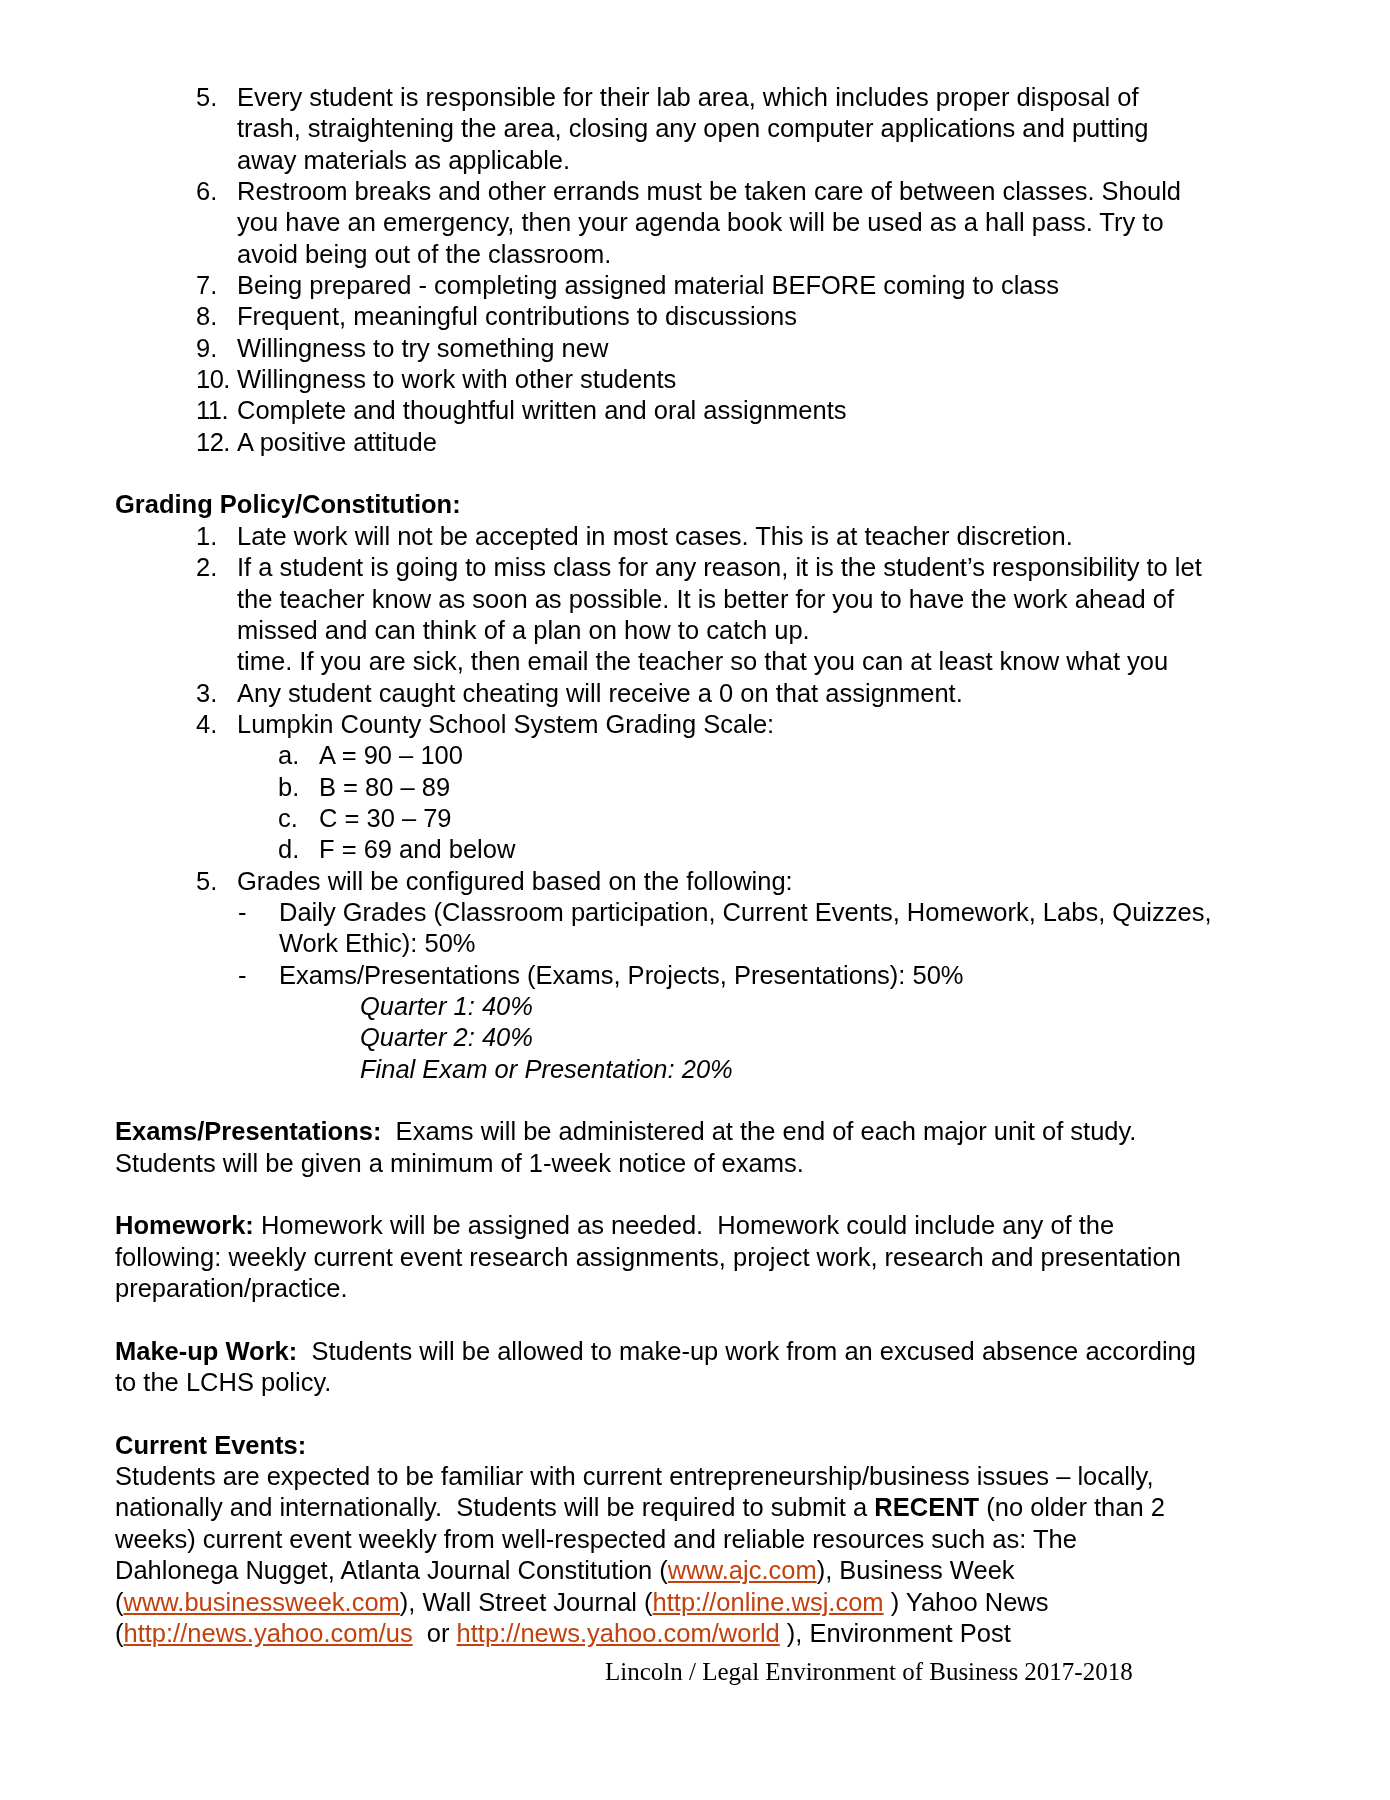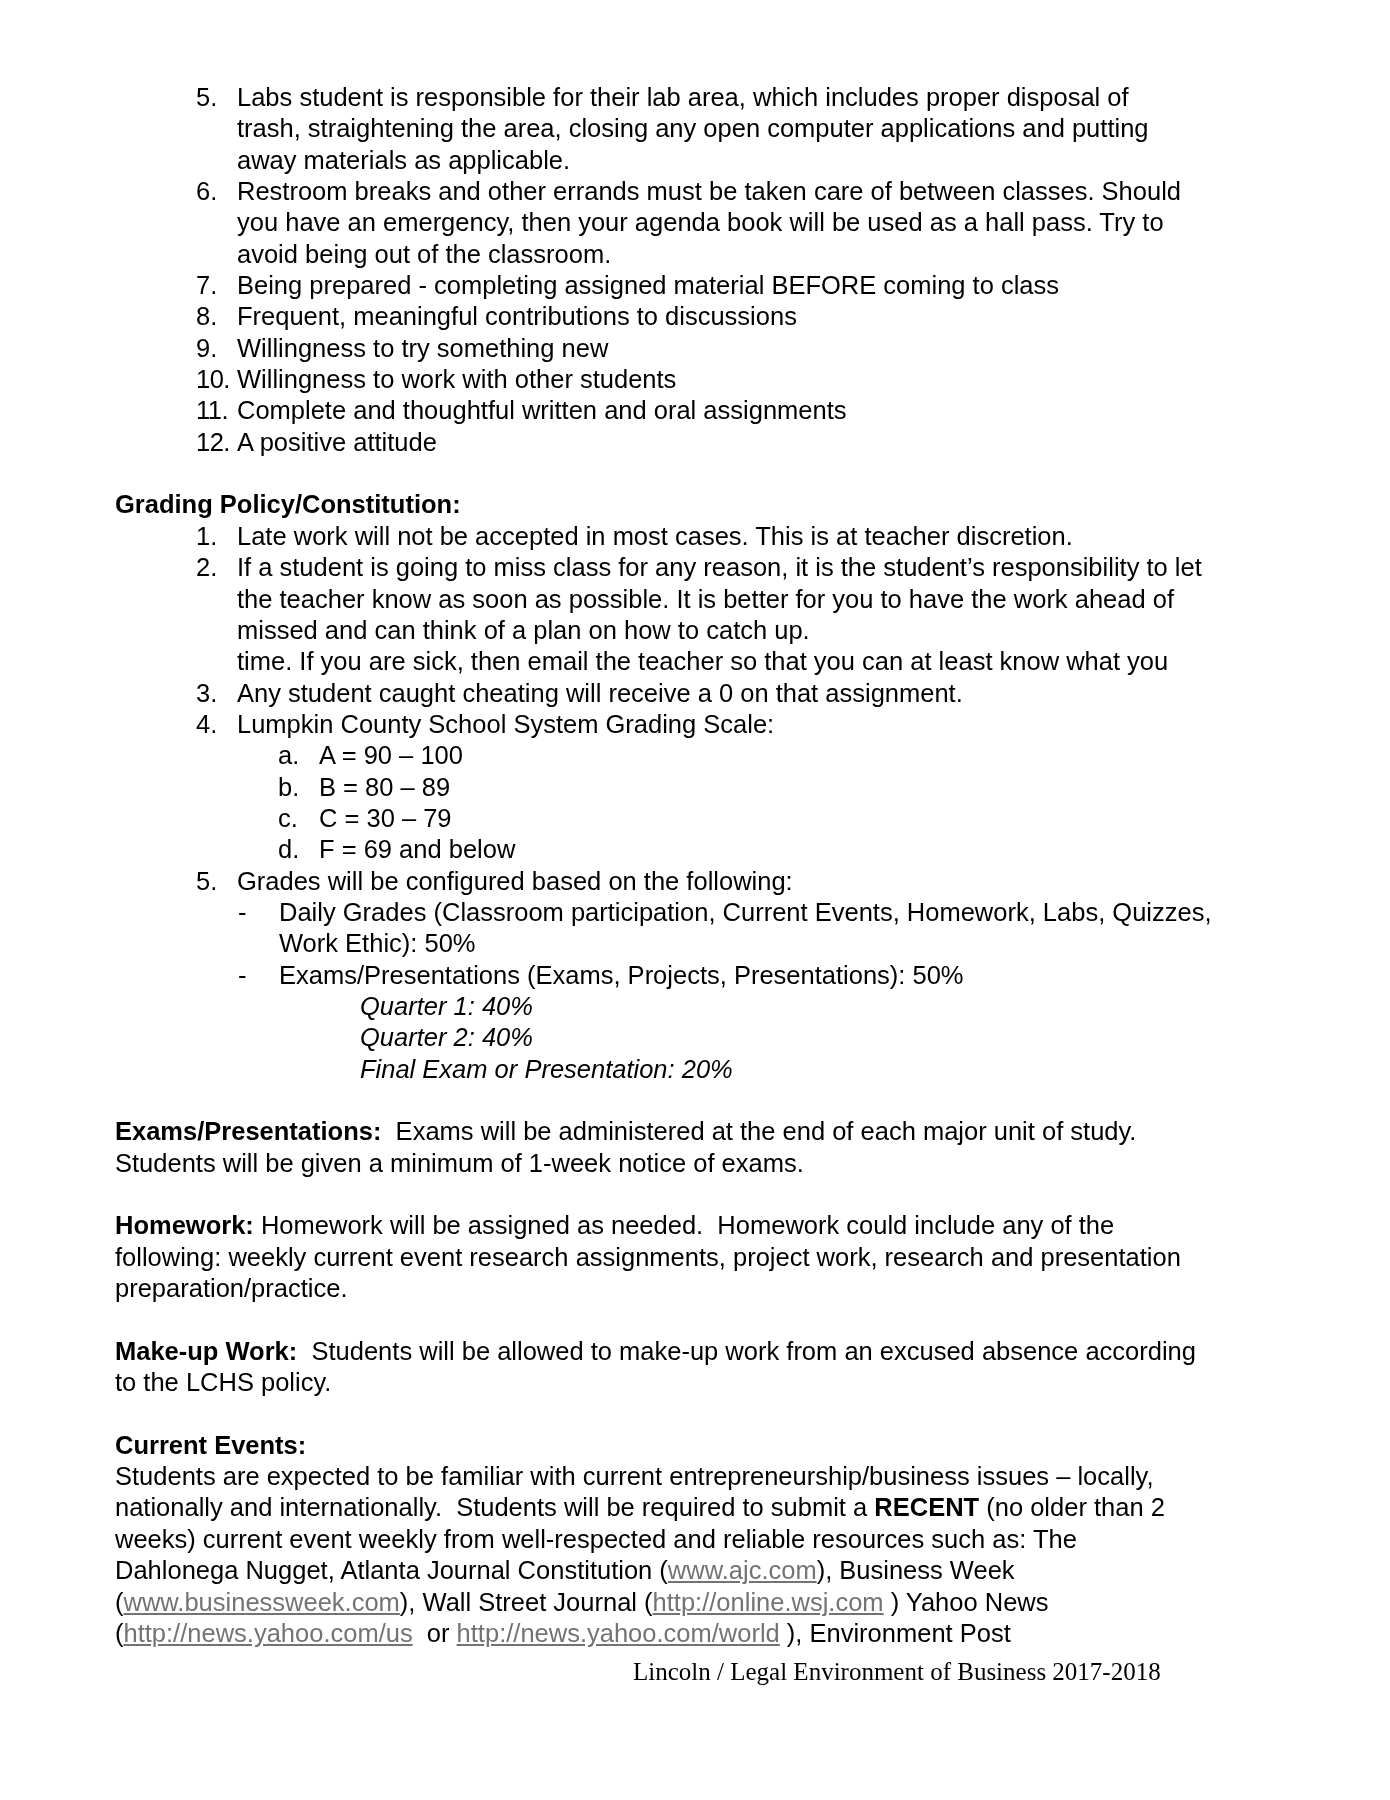--- a/index.html
+++ b/index.html
@@ -15,36 +15,35 @@
   .num { position: absolute; left: 196px; }
   .num.wide { left: 196px; letter-spacing: -0.5px; }
   .txt { position: absolute; left: 237px; }
   .sub-num { position: absolute; left: 278px; }
   .sub-txt { position: absolute; left: 319px; }
   .dash { position: absolute; left: 238px; }
   .bul-txt { position: absolute; left: 279px; }
   .q-txt { position: absolute; left: 360px; font-style: italic; }
   .para { position: absolute; left: 115px; }
   b { font-weight: bold; }
-  a { color: #737373; text-decoration: underline; }
+  a { color: #c2410c; text-decoration: underline; }
   .footer {
     position: absolute; left: 605px; top: 1656px;
     font-family: "Liberation Serif", serif; font-size: 25px; line-height: 31px;
     white-space: nowrap;
-    margin-left: 28px;
   }
 </style>
 </head>
 <body>
 
 <div class="page">
 
   <div class="line">
     <span class="num">5.</span>
-    <span class="txt">Labs student is responsible for their lab area, which includes proper disposal of</span>
+    <span class="txt">Every student is responsible for their lab area, which includes proper disposal of</span>
   </div>
   <div class="line">
       <span class="txt">trash, straightening the area, closing any open computer applications and putting</span>
     </div>
   <div class="line">
       <span class="txt">away materials as applicable.</span>
     </div>
 
   <div class="line">
     <span class="num">6.</span>

